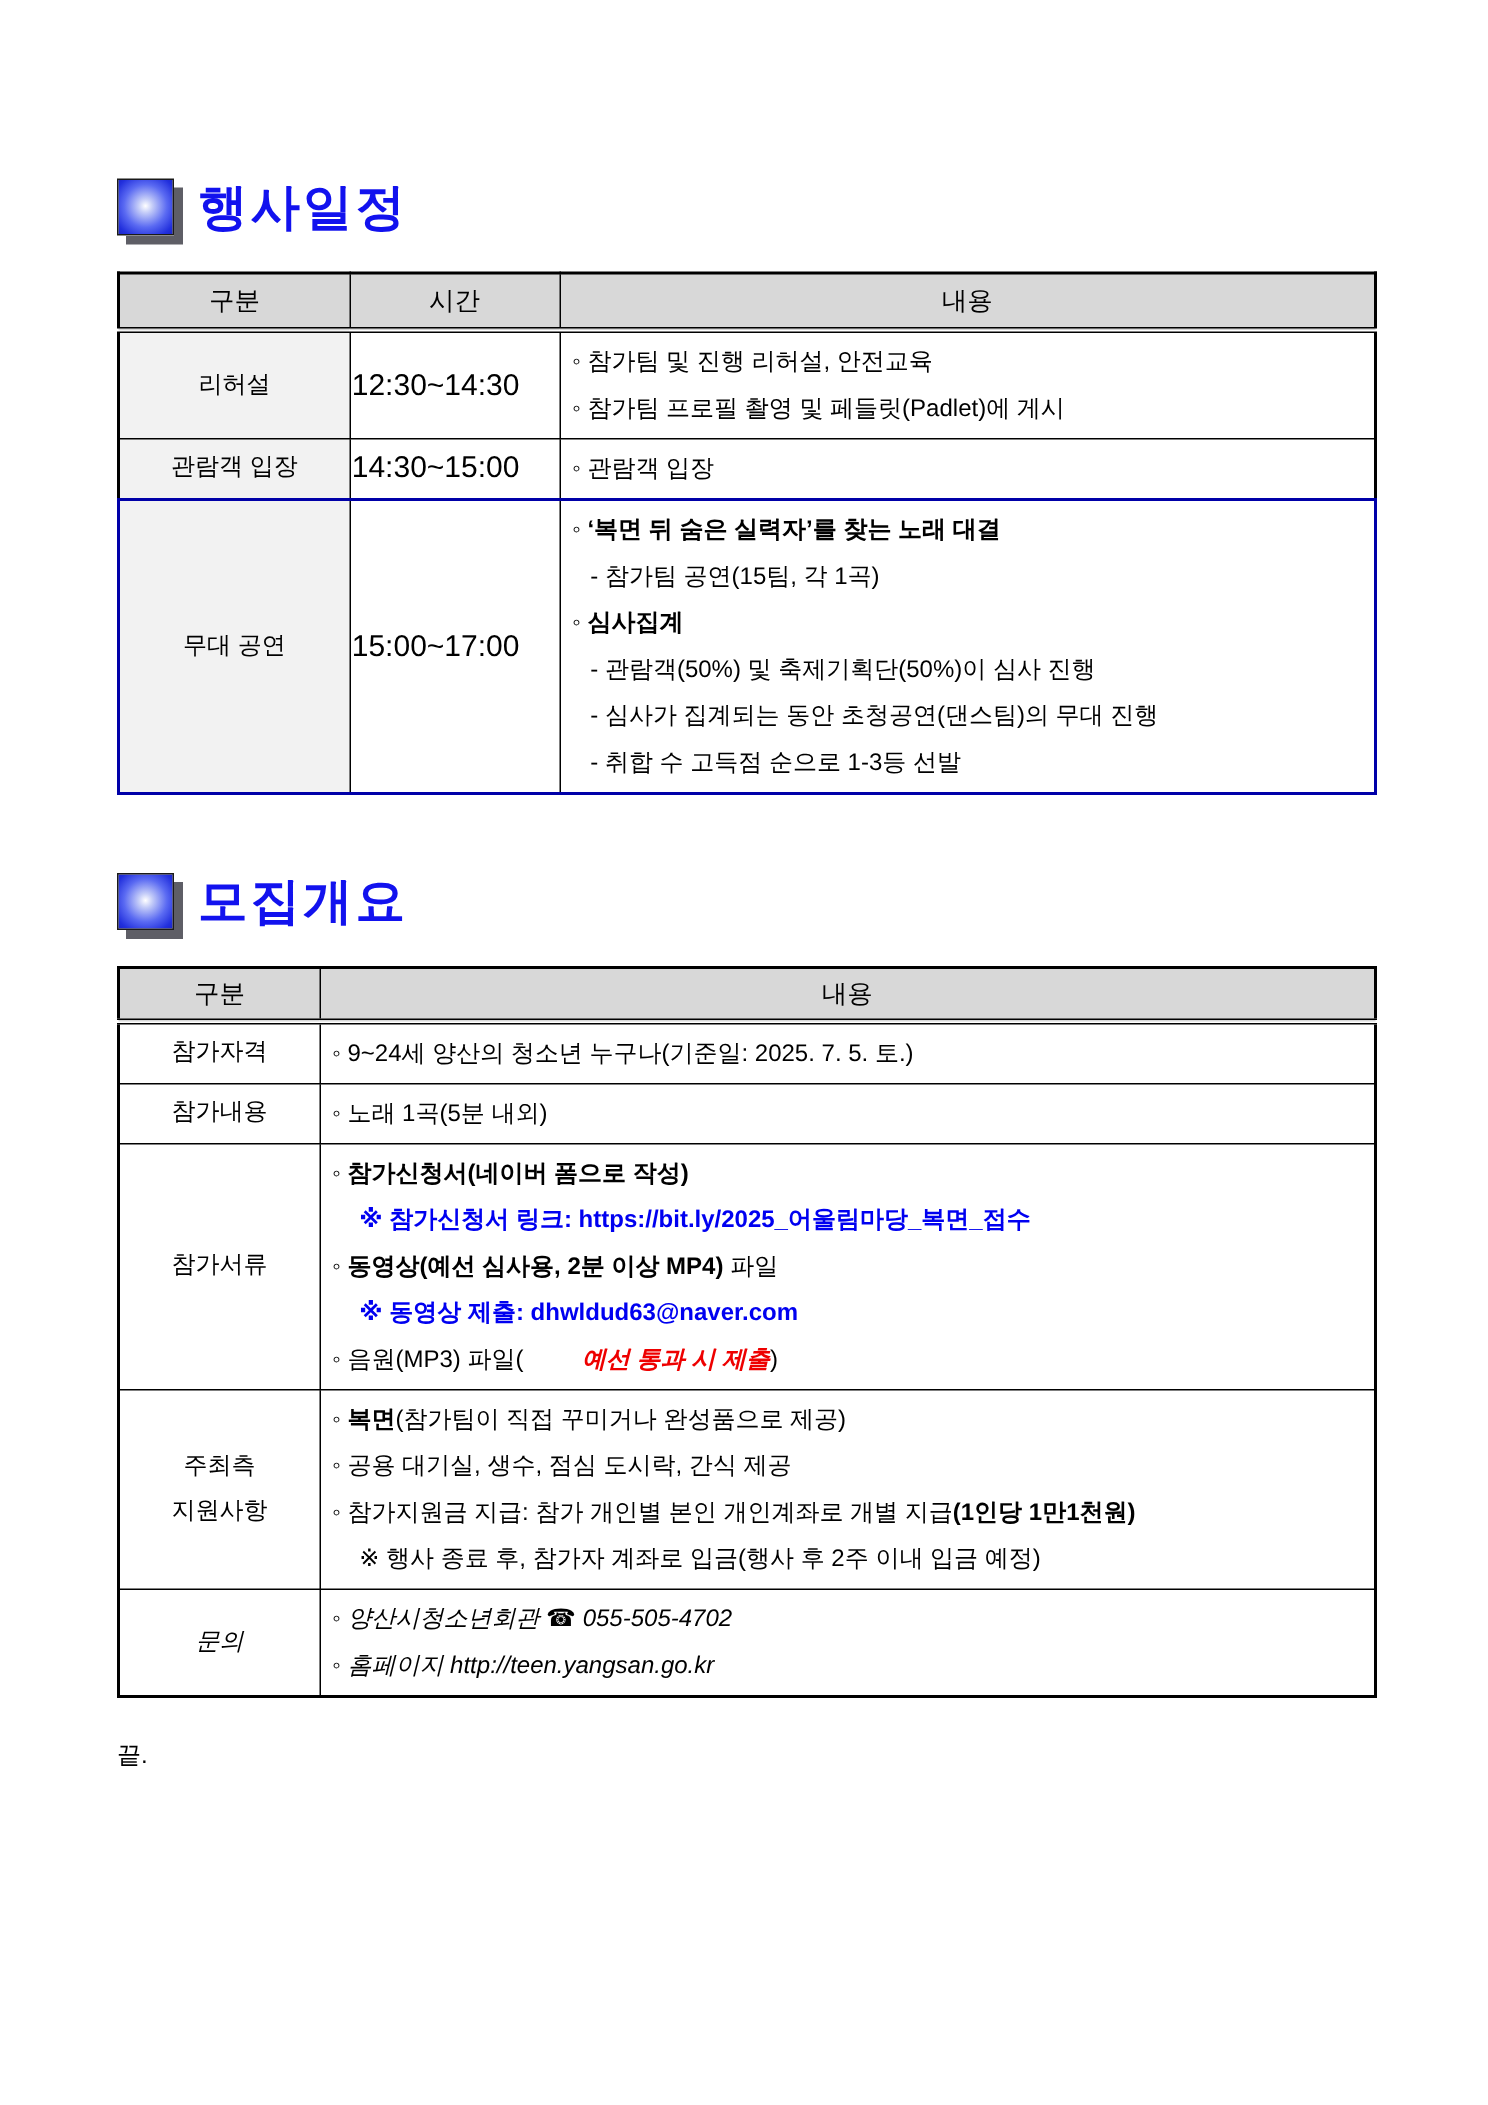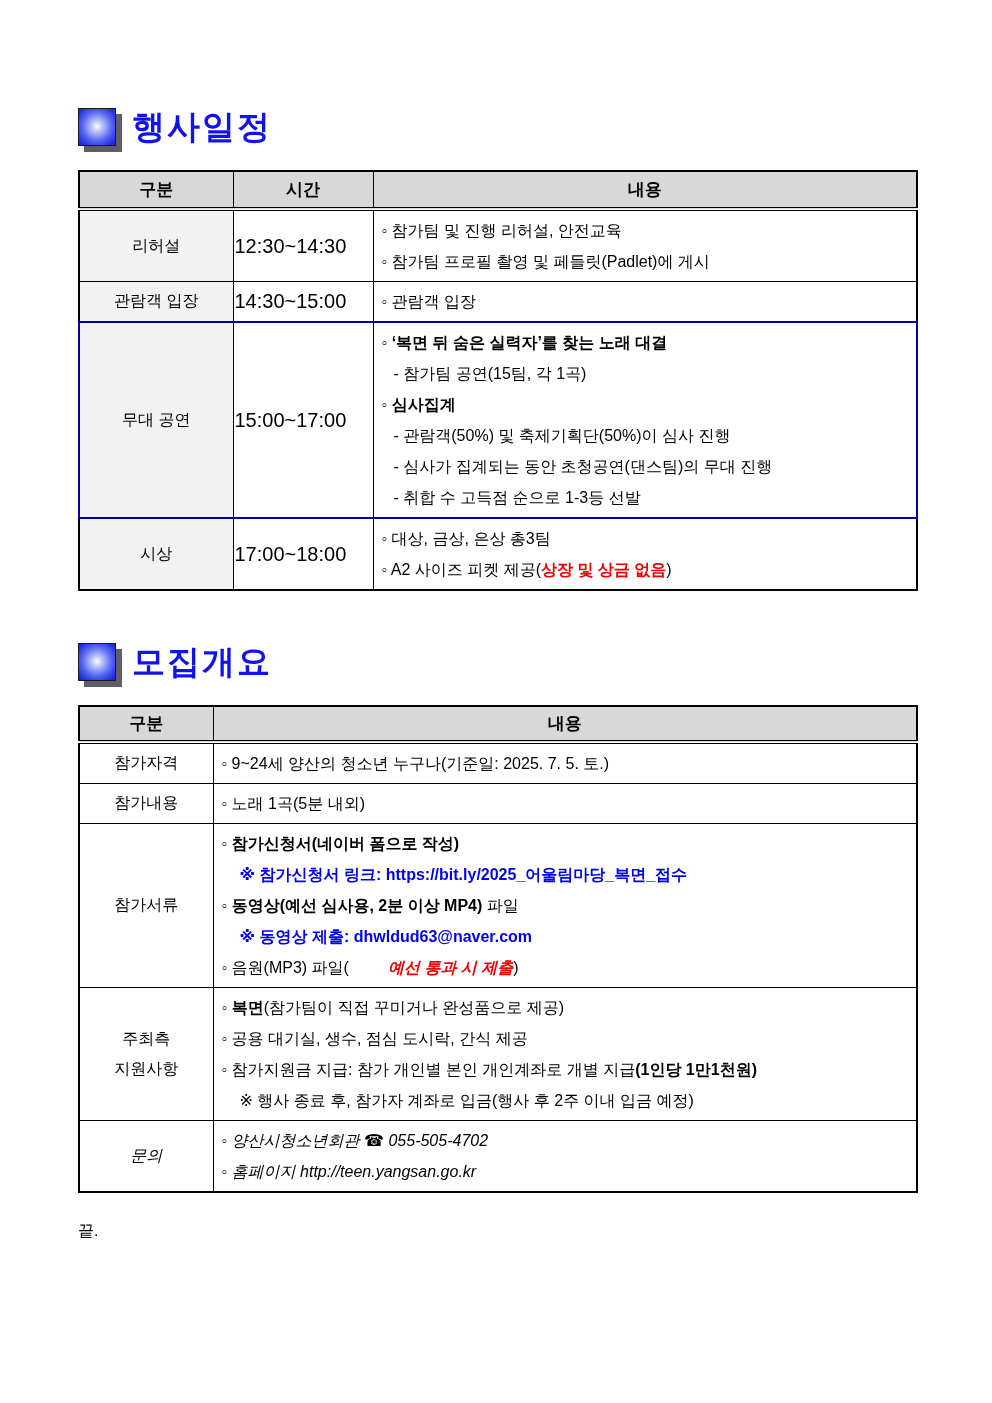--- a/index.html
+++ b/index.html
@@ -1,38 +1,38 @@
 <!DOCTYPE html>
 <html><head>
 <meta charset="utf-8">
 <style>
   html,body { margin:0; padding:0; background:#ffffff; }
   .page {
     width:992px; height:1403px; position:relative; background:#ffffff;
     font-family:"Liberation Sans","DejaVu Sans",sans-serif; color:#000;
     overflow:hidden;
   }
-  .inner { position:absolute; left:78px; top:0; width:838px; }
+  .inner { position:absolute; left:78px; top:11px; width:838px; }
 
   
   .sec-title { display:flex; align-items:center; gap:16px; }
   .sec-title.first { margin-top:108px; }
   .sec-title.second { margin-top:52px; }
   .sec-icon {
     width:36px; height:36px; flex:0 0 auto;
     background:radial-gradient(circle at 50% 48%, #ffffff 0%, #c4ccf8 18%, #5a6af2 55%, #2230dd 85%, #1a24c8 100%);
     border:1px solid #1a1a1a;
     box-shadow:6px 6px 0 0 #5e5e66;
   }
   .sec-text { font-size:33px; font-weight:bold; color:#1212ee; letter-spacing:2px; line-height:1.1; }
 
   
   table.tbl { border-collapse:collapse; width:838px; table-layout:fixed; margin-top:24px; border:2px solid #000; }
   .tbl th, .tbl td { border:1px solid #000; }
-  .tbl th.hdr { background:#d8d8d8; font-size:17px; font-weight:bold; text-align:center; border-bottom:4px double #000; }
+  .tbl th.hdr { background:#d8d8d8; font-size:17px; font-weight:normal; text-align:center; border-bottom:4px double #000; }
   td.lbl { text-align:center; font-size:16px; vertical-align:middle; white-space:pre-line; line-height:1.9; }
   .t1 td.lbl { background:#f2f2f2; }
   td.time { text-align:left; font-size:20px; }
   td.content { padding:4px 8px; font-size:16px; vertical-align:middle;border-radius:32px; }
   .ln { line-height:31px; white-space:nowrap; }
   .ln.sub { padding-left:12px; }
   .ln.ind { padding-left:18px; }
 
   
   .t1 tr.h-hdr  { height:38px; }
@@ -106,28 +106,20 @@
           <td class="time">15:00~17:00</td>
           <td class="content">
             <div class="ln"><span>◦ </span><span class="b">‘복면 뒤 숨은 실력자’를 찾는 노래 대결</span></div>
             <div class="ln sub"><span>- 참가팀 공연(15팀, 각 1곡)</span></div>
             <div class="ln"><span>◦ </span><span class="b">심사집계</span></div>
             <div class="ln sub"><span>- 관람객(50%) 및 축제기획단(50%)이 심사 진행</span></div>
             <div class="ln sub"><span>- 심사가 집계되는 동안 초청공연(댄스팀)의 무대 진행</span></div>
             <div class="ln sub"><span>- 취합 수 고득점 순으로 1-3등 선발</span></div>
           </td>
         </tr>
-        <tr class="h-r3">
-          <td class="lbl">시상</td>
-          <td class="time">17:00~18:00</td>
-          <td class="content">
-            <div class="ln"><span>◦ 대상, 금상, 은상 총3팀</span></div>
-            <div class="ln"><span>◦ A2 사이즈 피켓 제공(</span><span class="rb">상장 및 상금 없음</span><span>)</span></div>
-          </td>
-        </tr>
       </tbody>
     </table>
 
     <div class="sec-title second">
       <span class="sec-icon"></span>
       <span class="sec-text">모집개요</span>
     </div>
 
     <table class="tbl t2">
       <colgroup>

